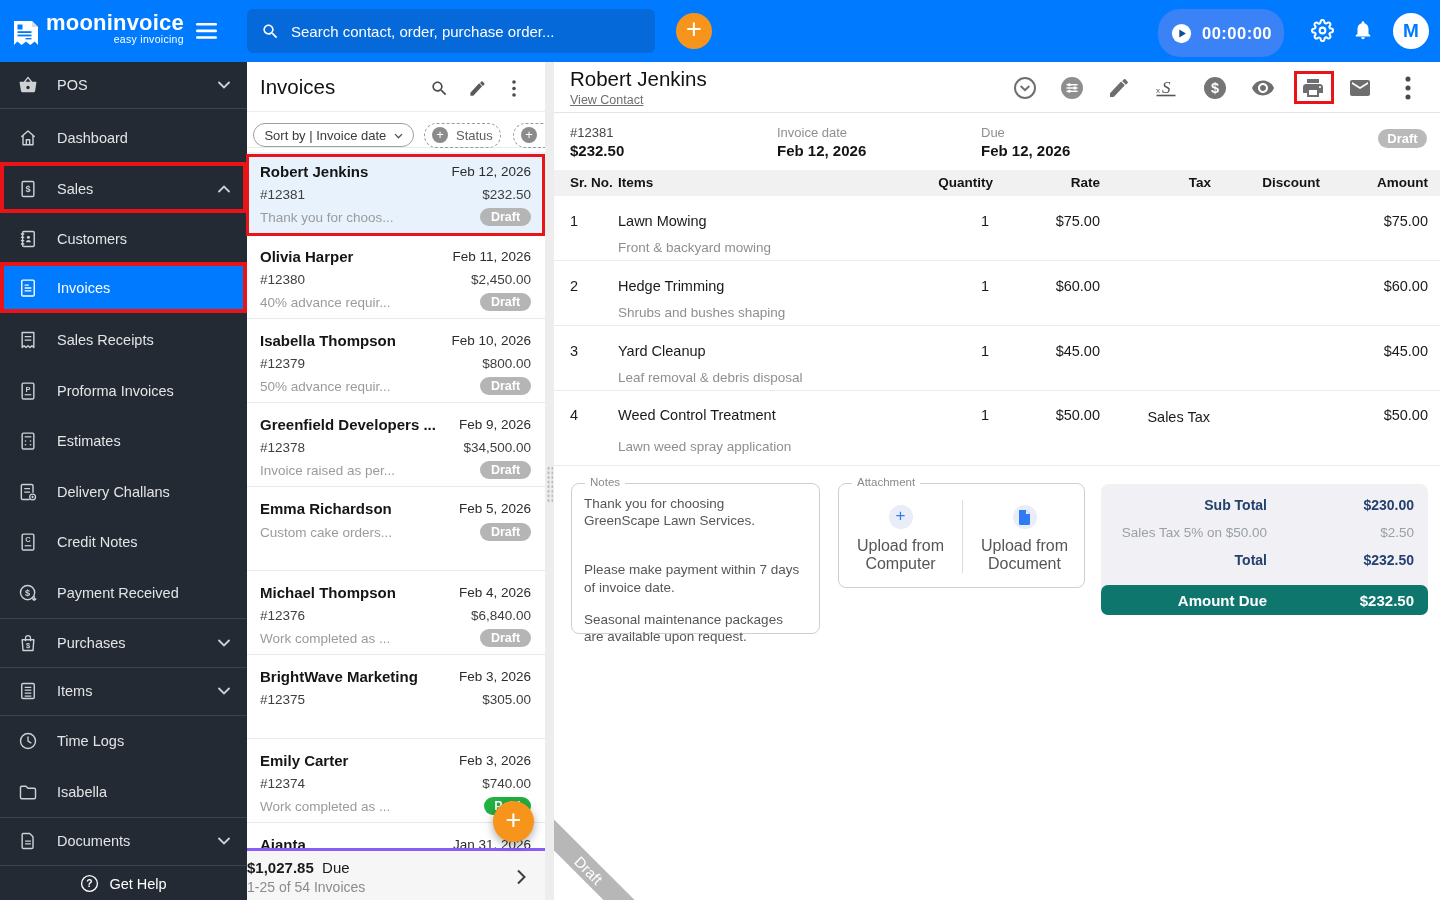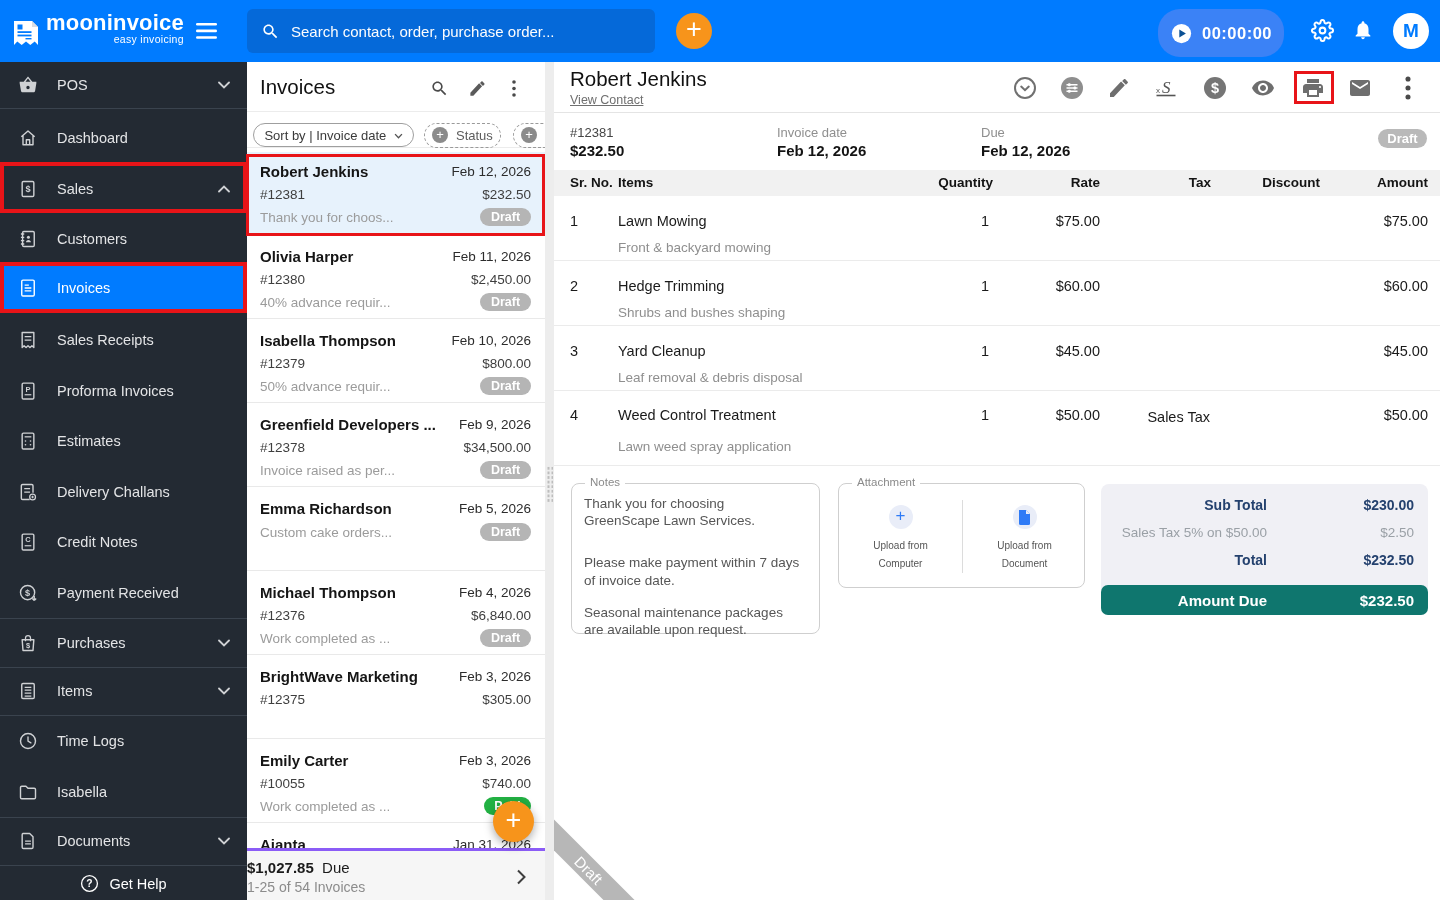--- a/index.html
+++ b/index.html
@@ -68,21 +68,21 @@
 .thead span { position:absolute; top:5px; }
 .trow { position:relative; border-bottom:1px solid #ebebeb; font-size:14.5px; color:#1a1a1a; }
 .trow .nm { position:absolute; left:64px; top:17px; }
 .trow .sr { position:absolute; left:16px; top:17px; }
 .trow .ds { position:absolute; left:64px; top:44px; font-size:13.5px; color:#8f8f8f; }
 .ra { position:absolute; text-align:right; }
 .fs { position:absolute; border:1px solid #cfcfcf; border-radius:8px; }
 .fs .lg { position:absolute; top:-8px; left:13px; background:#fff; padding:0 5px; font-size:11.5px; color:#8a8a8a; }
 .upl { position:absolute; top:12px; width:123px; text-align:center; }
 .upl .circ { width:24px; height:24px; border-radius:50%; background:#e9edf8; margin:0 auto 8px; display:flex; align-items:center; justify-content:center; }
-.upl .lbl { font-size:10px; color:#555; line-height:18px; }
+.upl .lbl { font-size:16px; color:#555; line-height:18px; }
 .totals { position:absolute; left:547px; top:422px; width:327px; height:131px; background:#f0f0f5; border-radius:8px; }
 .totals .row { position:absolute; width:100%; height:28px; }
 .totals .lab { position:absolute; right:161px; top:6px; font-size:14px; font-weight:bold; color:#24416e; }
 .totals .val { position:absolute; right:14px; top:6px; font-size:14px; font-weight:bold; color:#24416e; }
 .amountdue { position:absolute; left:0; top:101px; width:327px; height:30px; background:#0f766e; border-radius:7px; color:#fff; font-weight:bold; font-size:15px; }
 .ribbon { position:absolute; left:-41px; top:797px; width:152px; height:22px; background:#b7b7b7; color:#fff; font-size:15px; display:flex; align-items:center; justify-content:center; transform:rotate(45deg); }
 
 
 .redbox { position:absolute; border:4px solid #e81418; z-index:50; }
 </style>
@@ -400,21 +400,21 @@
         <span>#12375</span>
         <span>$305.00</span>
       </div>
   </div>
   <div class="li">
     <div class="r1">
         <b>Emily Carter</b>
         <span>Feb 3, 2026</span>
       </div>
     <div class="r2">
-        <span>#10055</span>
+        <span>#12374</span>
         <span>$740.00</span>
       </div>
     <div class="r3">
         <span class="note">Work completed as ...</span>
         <span class="chip paid">Paid</span>
       </div>
   </div>
   <div class="li">
     <div class="r1">
         <b>Ajanta</b>
@@ -524,21 +524,21 @@
       <span class="nm" style="top:16px">Weed Control Treatment</span>
       <span class="ds" style="top:48px">Lawn weed spray application</span>
     <span class="ra" style="right:451px; top:16px">1</span>
     <span class="ra" style="right:340px; top:16px">$50.00</span>
     <span class="ra" style="right:230px; top:18px">Sales Tax</span>
     <span class="ra" style="right:12px; top:16px">$50.00</span>
   </div>
   <div class="fs" style="left:17px; top:421px; width:249px; height:151px;">
     <span class="lg">Notes</span>
     <div style="padding:11px 12px 0; font-size:13.5px; color:#565656; line-height:17.2px;">
-      <p style="margin-bottom:25px">Thank you for choosing<br>GreenScape Lawn Services.</p>
+      <p style="margin-bottom:32px">Thank you for choosing<br>GreenScape Lawn Services.</p>
       <p style="margin-bottom:15px">Please make payment within 7 days<br>of invoice date.</p>
       <p>Seasonal maintenance packages<br>are available upon request.</p>
     </div>
   </div>
   <div class="fs" style="left:284px; top:421px; width:247px; height:105px;">
     <span class="lg">Attachment</span>
     <div style="position:absolute; left:123px; top:16px; width:1px; height:73px; background:#dcdcdc;"></div>
     <div class="upl" style="left:0; top:21px;">
       <div class="circ">
           <span style="color:#2f7bf6; font-size:17px; margin-top:-2px;">+</span>

